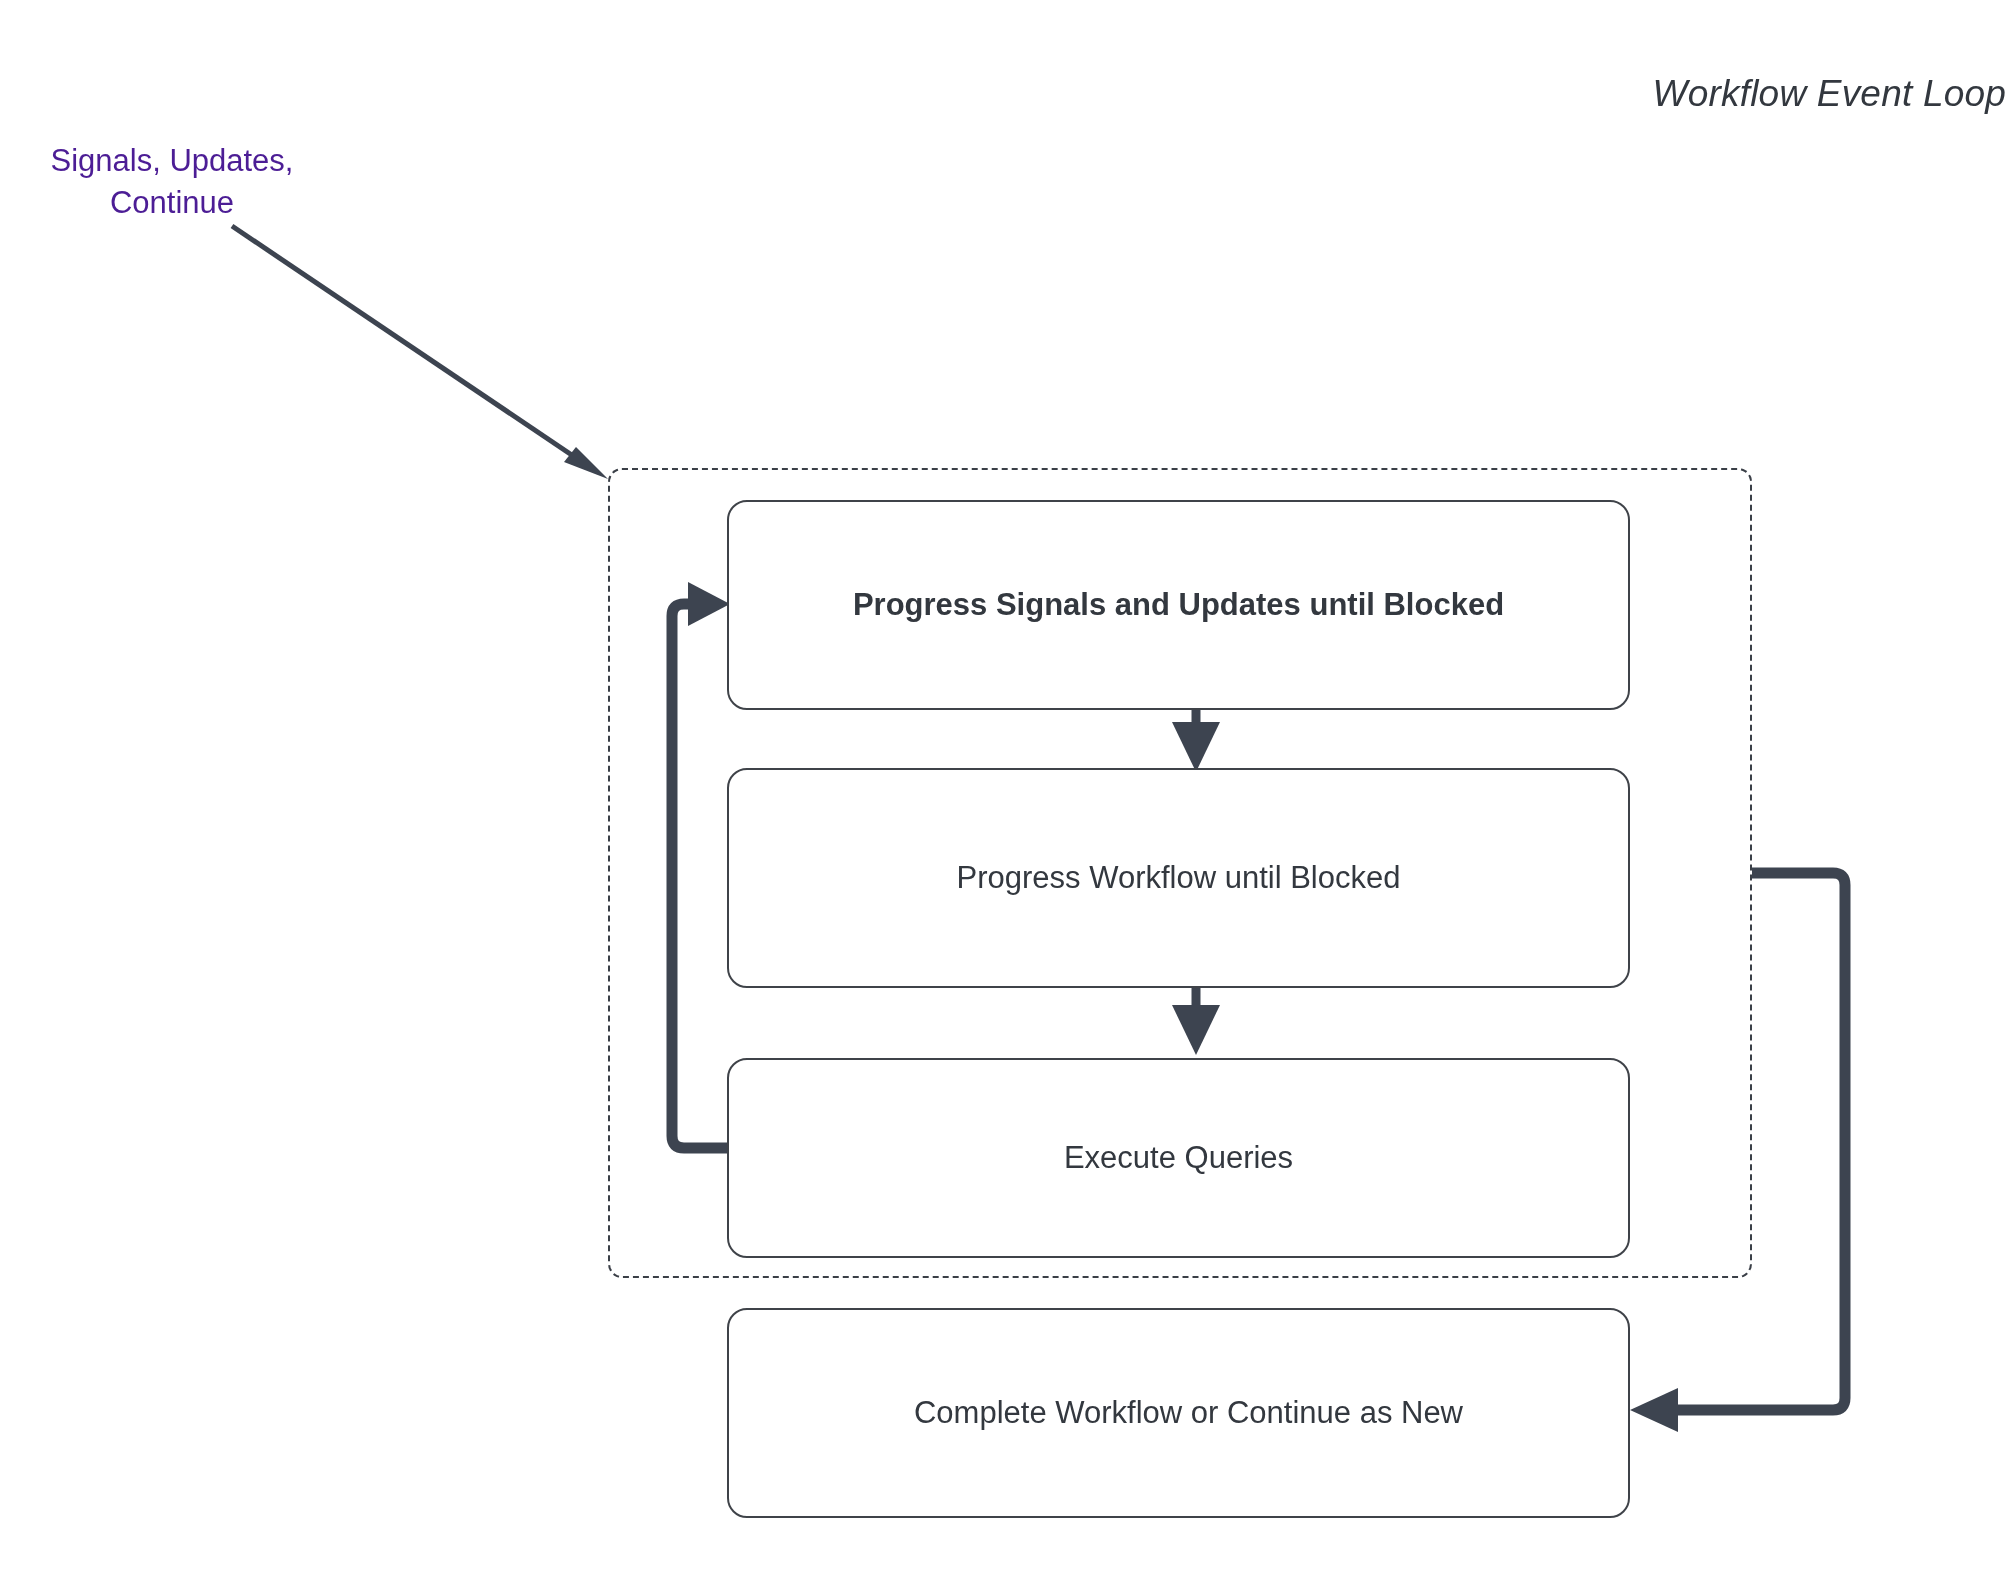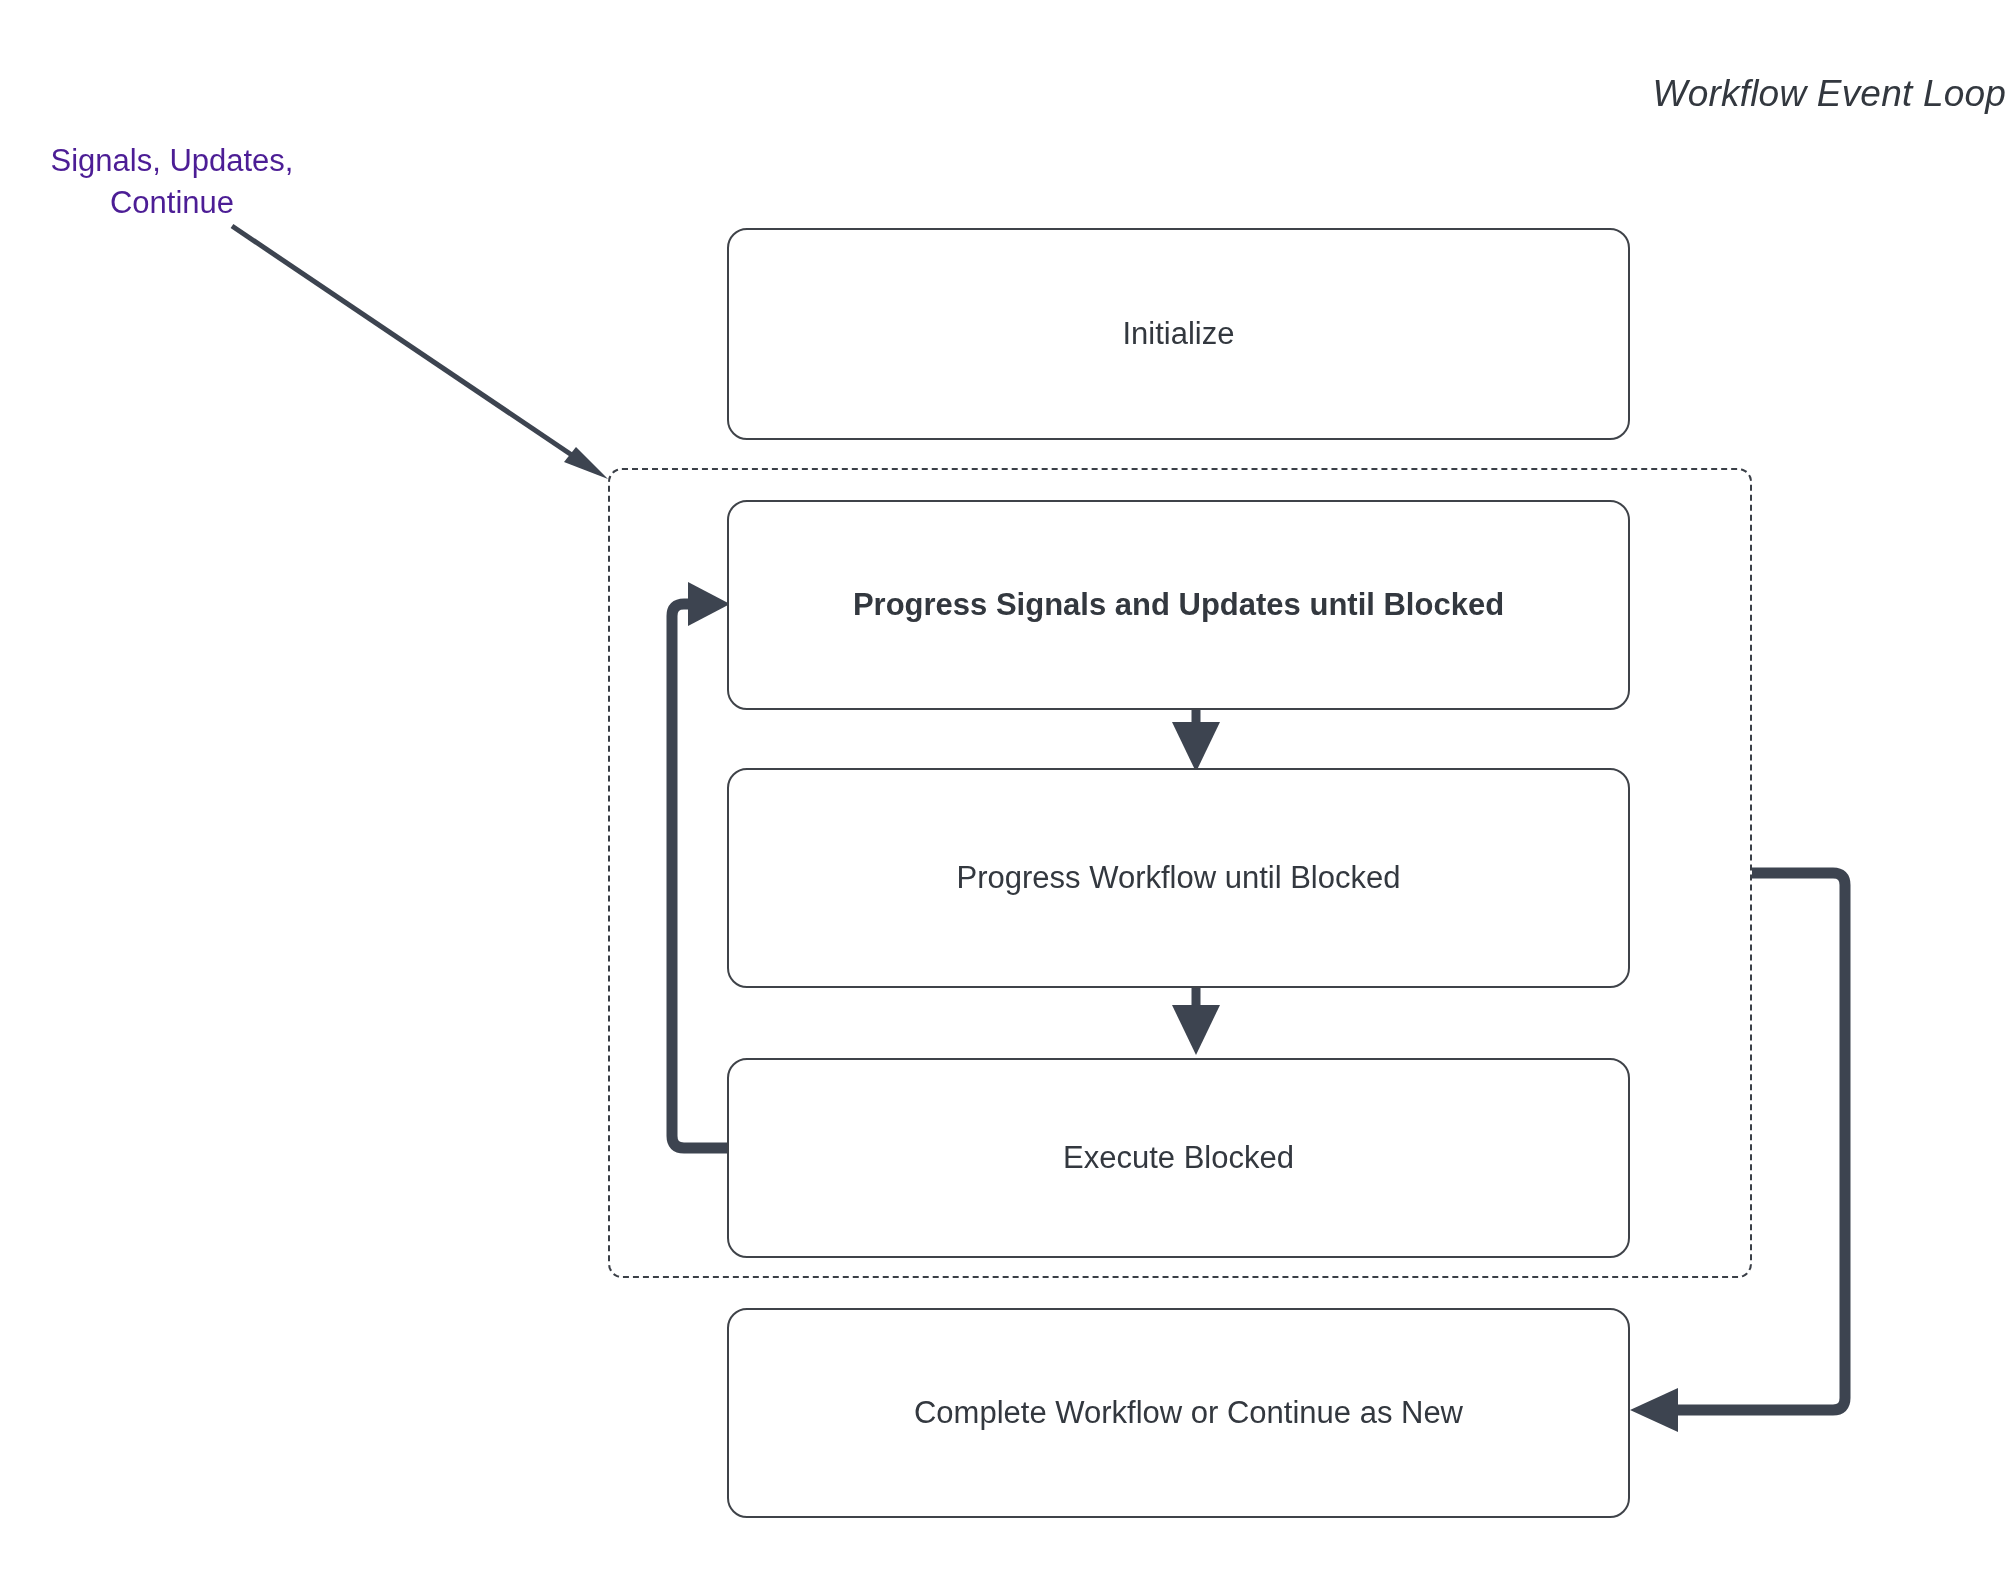--- a/index.html
+++ b/index.html
@@ -115,33 +115,30 @@
 
   <div class="diagram-title">Workflow Event Loop</div>
 
   <div class="ext-label">
     <div>Signals, Updates,</div>
     <div>Continue</div>
   </div>
 
   <div class="dashed-group"></div>
 
-  <div class="node" id="node-initialize">
-    <span class="node-label">Initialize</span>
-  </div>
 
   <div class="node" id="node-progress-signals">
     <span class="node-label">Progress Signals and Updates until Blocked</span>
   </div>
 
   <div class="node" id="node-progress-workflow">
     <span class="node-label">Progress Workflow until Blocked</span>
   </div>
 
   <div class="node" id="node-execute-queries">
-    <span class="node-label">Execute Blocked</span>
+    <span class="node-label">Execute Queries</span>
   </div>
 
   <div class="node" id="node-complete-workflow">
     <span class="node-label">Complete Workflow or Continue as New</span>
   </div>
 
 </div>
 
 </body></html>

